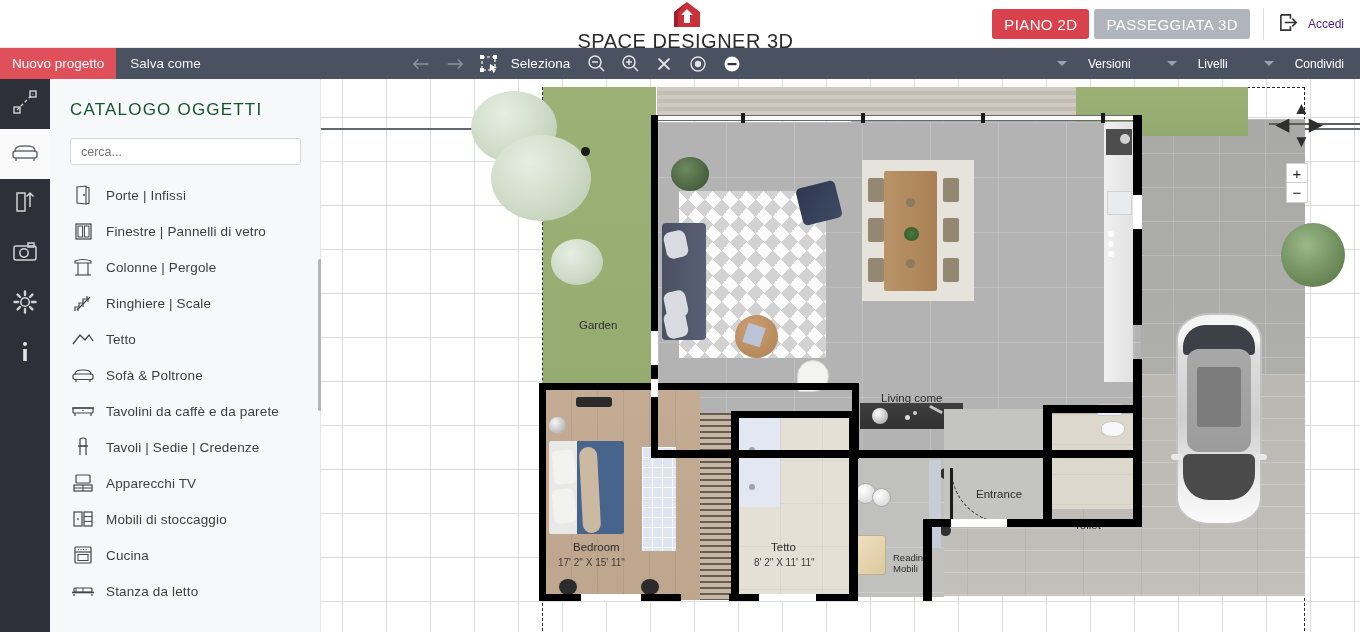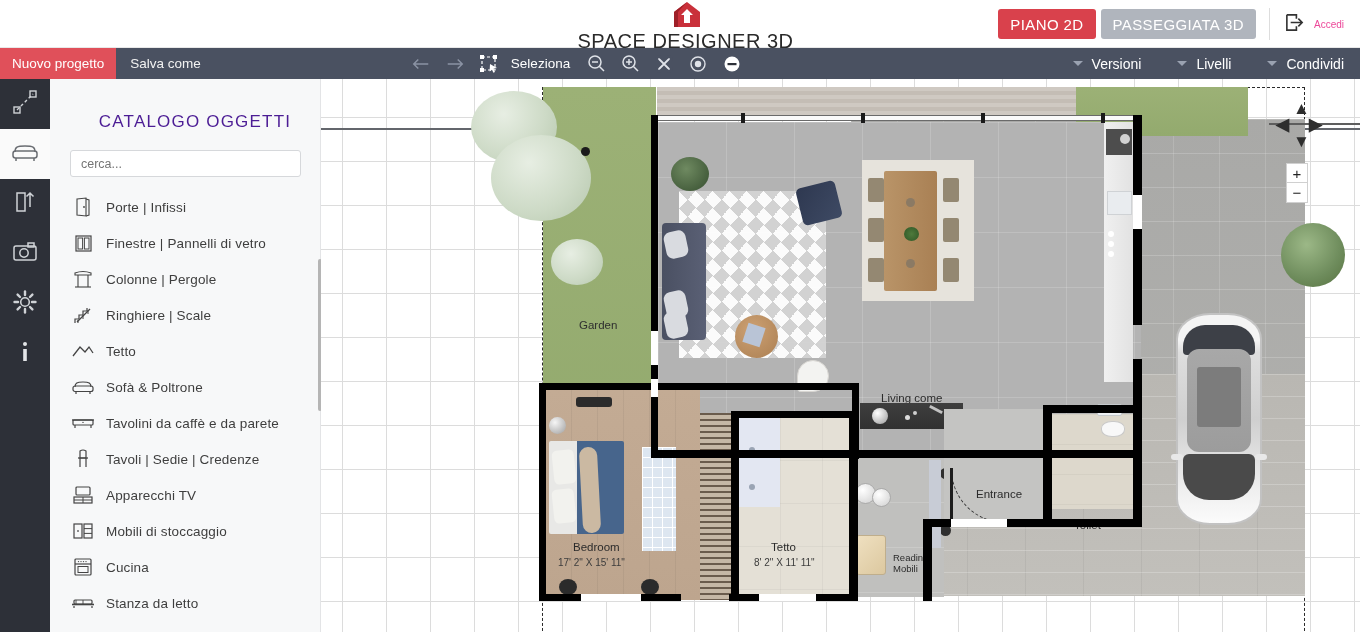--- a/index.html
+++ b/index.html
@@ -41,21 +41,21 @@
     display: flex; align-items: center; cursor: pointer;
     margin-right: 5px; font-family: "Liberation Sans", sans-serif;
   }
   .viewbtn.active { background: #d9414c; }
   .viewbtn.idle   { background: #b0b5bd; }
   .signin-wrap {
     display: flex; align-items: center; height: 32px;
     border-left: 1px solid #dddddd; padding-left: 14px; margin-left: 8px;
     margin-right: 16px; cursor: pointer;
   }
-  .signin-label { font-size: 10px; color: #ec4899; margin-left: 9px; }
+  .signin-label { font-size: 12px; color: #4c1d95; margin-left: 9px; }
 
   
   .toolbar {
     position: absolute; left: 0; top: 48px; width: 1360px; height: 31px;
     background: #4a5161;
     display: flex; align-items: center;
   }
   .newproj {
     background: #e0505a; color: #fff; height: 31px; display: flex;
     align-items: center; padding: 0 12px; font-size: 13.5px; cursor: pointer;
@@ -67,22 +67,22 @@
   .tbtn {
     width: 28px; height: 26px; display: flex; align-items: center;
     justify-content: center; cursor: pointer;
   }
   .sel-label { color: #ffffff; font-size: 13.5px; margin-left: 2px; margin-right: 6px; cursor: pointer;}
   .toolbar-right {
     position: absolute; right: 0; top: 0; height: 31px;
     display: flex; align-items: center; padding-right: 16px;
   }
   .menu-item {
-    display: flex; align-items: center; color: #ffffff; font-size: 14px;
-    margin-left: 36px; cursor: pointer;
+    display: flex; align-items: center; color: #ffffff; font-size: 12px;
+    margin-left: 36px; cursor: pointer; gap: 12px;
   }
   .caret {
     width: 0; height: 0; border-left: 5px solid transparent;
     border-right: 5px solid transparent; border-top: 5px solid #9aa2b1;
     margin-right: 9px;
   }
 
   
   .rail {
     position: absolute; left: 0; top: 79px; width: 50px; height: 553px;
@@ -93,22 +93,22 @@
     justify-content: center; cursor: pointer;
   }
   .rail-btn.sel { background: #fafafa; }
 
   
   .catalog {
     position: absolute; left: 50px; top: 79px; width: 271px; height: 553px;
     background: #f7f8f9; border-right: 1px solid #e3e4e6;
   }
   .cat-title {
-    font-size: 17px; letter-spacing: 1.2px; color: #4c1d95;
-    padding: 33px 0 0 20px; font-weight: 400; text-align: center;
+    font-size: 17px; letter-spacing: 1.2px; color: #14532d;
+    padding: 21px 0 0 20px; font-weight: 400;
   }
   .search {
     margin: 18px 0 0 20px; width: 231px; height: 27px;
     border: 1px solid #d6d8db; border-radius: 3px; background: #fff;
     font-size: 12.5px; color: #9b9b9b; padding: 0 10px;
     font-family: "Liberation Sans", sans-serif; outline: none;
   }
   .cat-list { margin-top: 12px; }
   .cat-item {
     display: flex; align-items: center; height: 36px;

